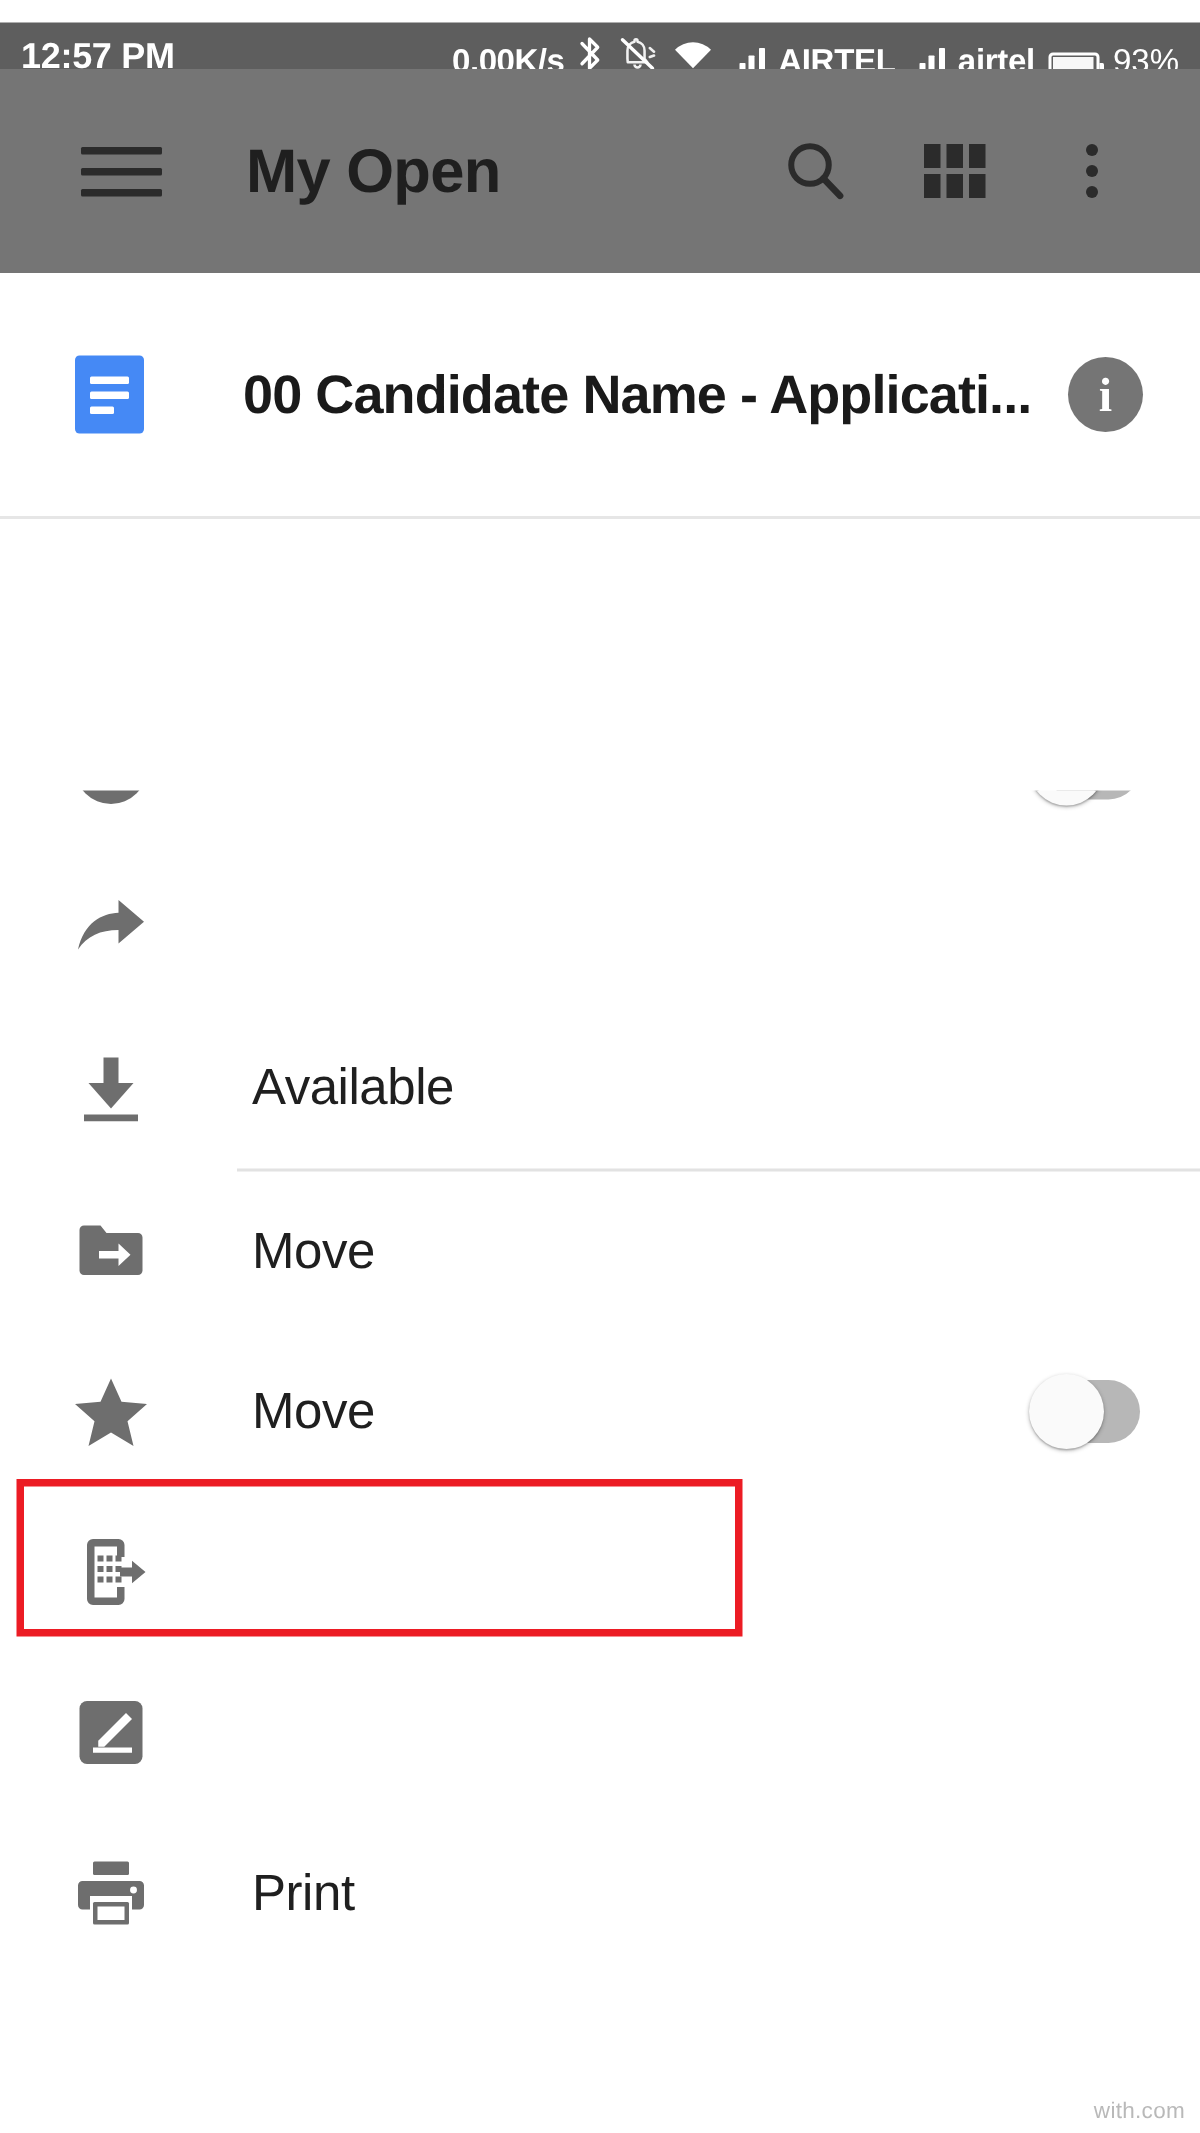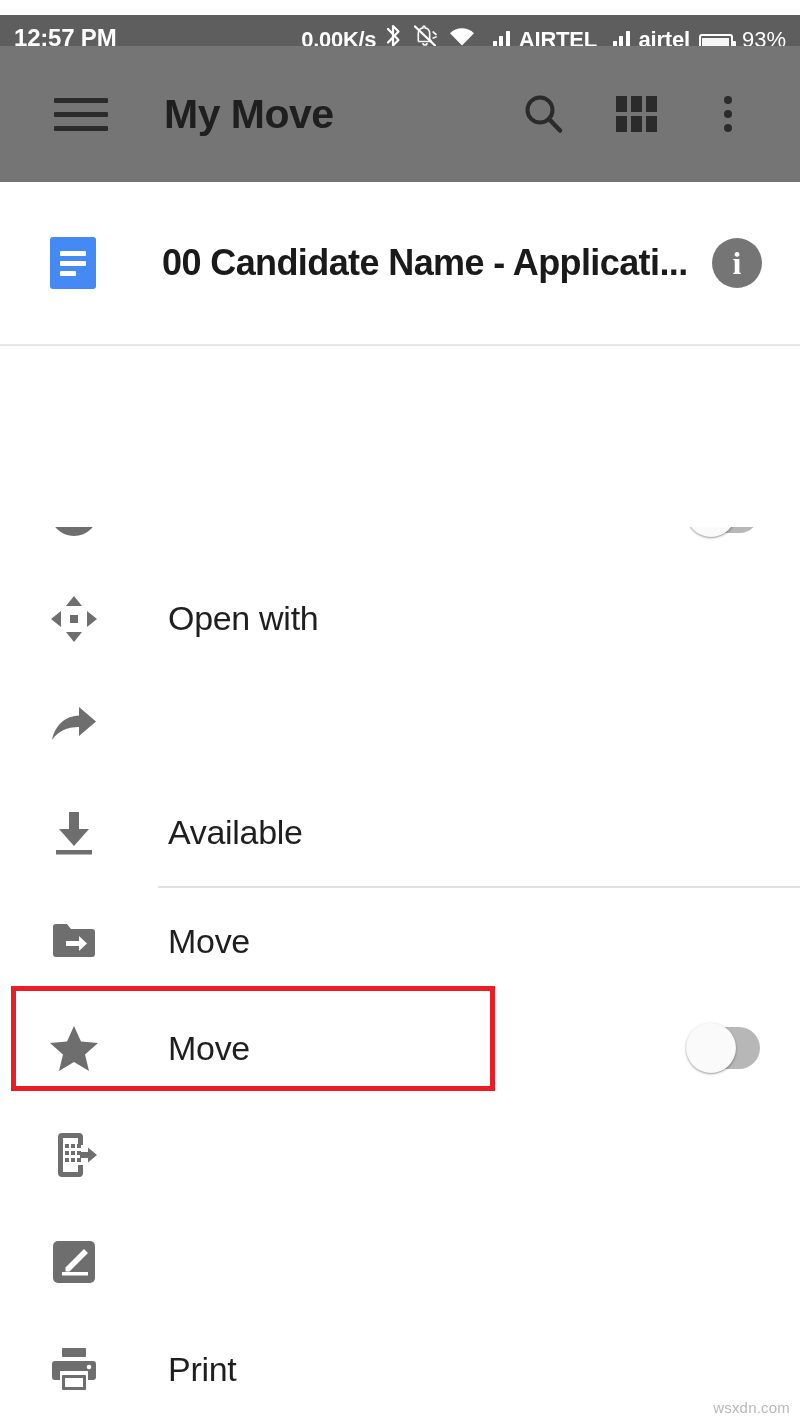--- a/index.html
+++ b/index.html
@@ -420,21 +420,21 @@
       <span class="status-battery-pct">93%</span>
     </div>
   </div>
 
   <div class="app-bar">
     <div class="hamburger">
       <span></span>
         <span></span>
         <span></span>
     </div>
-    <div class="app-title">My Move</div>
+    <div class="app-title">My Open</div>
     <div class="app-actions">
       <div class="icon-btn">
         <svg width="44" height="44" viewBox="0 0 44 44">
           <circle cx="18" cy="18" r="12.5" fill="none" stroke="#2b2b2b" stroke-width="4"></circle>
           <line x1="27" y1="27" x2="38" y2="38.5" stroke="#2b2b2b" stroke-width="4.5" stroke-linecap="round"></line>
         </svg>
       </div>
       <div class="icon-btn">
         <span class="grid-icon">
             <i></i>
@@ -475,32 +475,20 @@
         <div class="menu-label">Available offline</div>
         <div class="menu-toggle switch">
           <span class="track"></span>
             <span class="knob"></span>
         </div>
       </div>
     </div>
 
     <div class="menu-list">
 
-      <div class="menu-item">
-        <div class="menu-icon">
-          <svg width="52" height="52" viewBox="0 0 52 52">
-            <path class="gly" d="M26 3 L34 13 H18 Z"></path>
-            <path class="gly" d="M26 49 L34 39 H18 Z"></path>
-            <path class="gly" d="M3 26 L13 18 V34 Z"></path>
-            <path class="gly" d="M49 26 L39 18 V34 Z"></path>
-            <rect class="gly" x="22" y="22" width="8" height="8"></rect>
-          </svg>
-        </div>
-        <div class="menu-label">Open with</div>
-      </div>
 
       <div class="menu-item">
         <div class="menu-icon">
           <svg width="52" height="52" viewBox="0 0 52 52">
             <path class="gly" d="M4 40 C8 22 20 16 31 15.5 L31 7 L48 21.5 L31 36 L31 27 C19 27 10 31 4 40 Z"></path>
           </svg>
         </div>
       </div>
 
       <div class="menu-item">
@@ -580,15 +568,15 @@
           </svg>
         </div>
         <div class="menu-label">Print</div>
       </div>
 
     </div>
   </div>
 
   <div class="highlight-box"></div>
 
-  <div class="watermark">wsxdn.com</div>
+  <div class="watermark">with.com</div>
 
 </div>
 
 </body></html>

